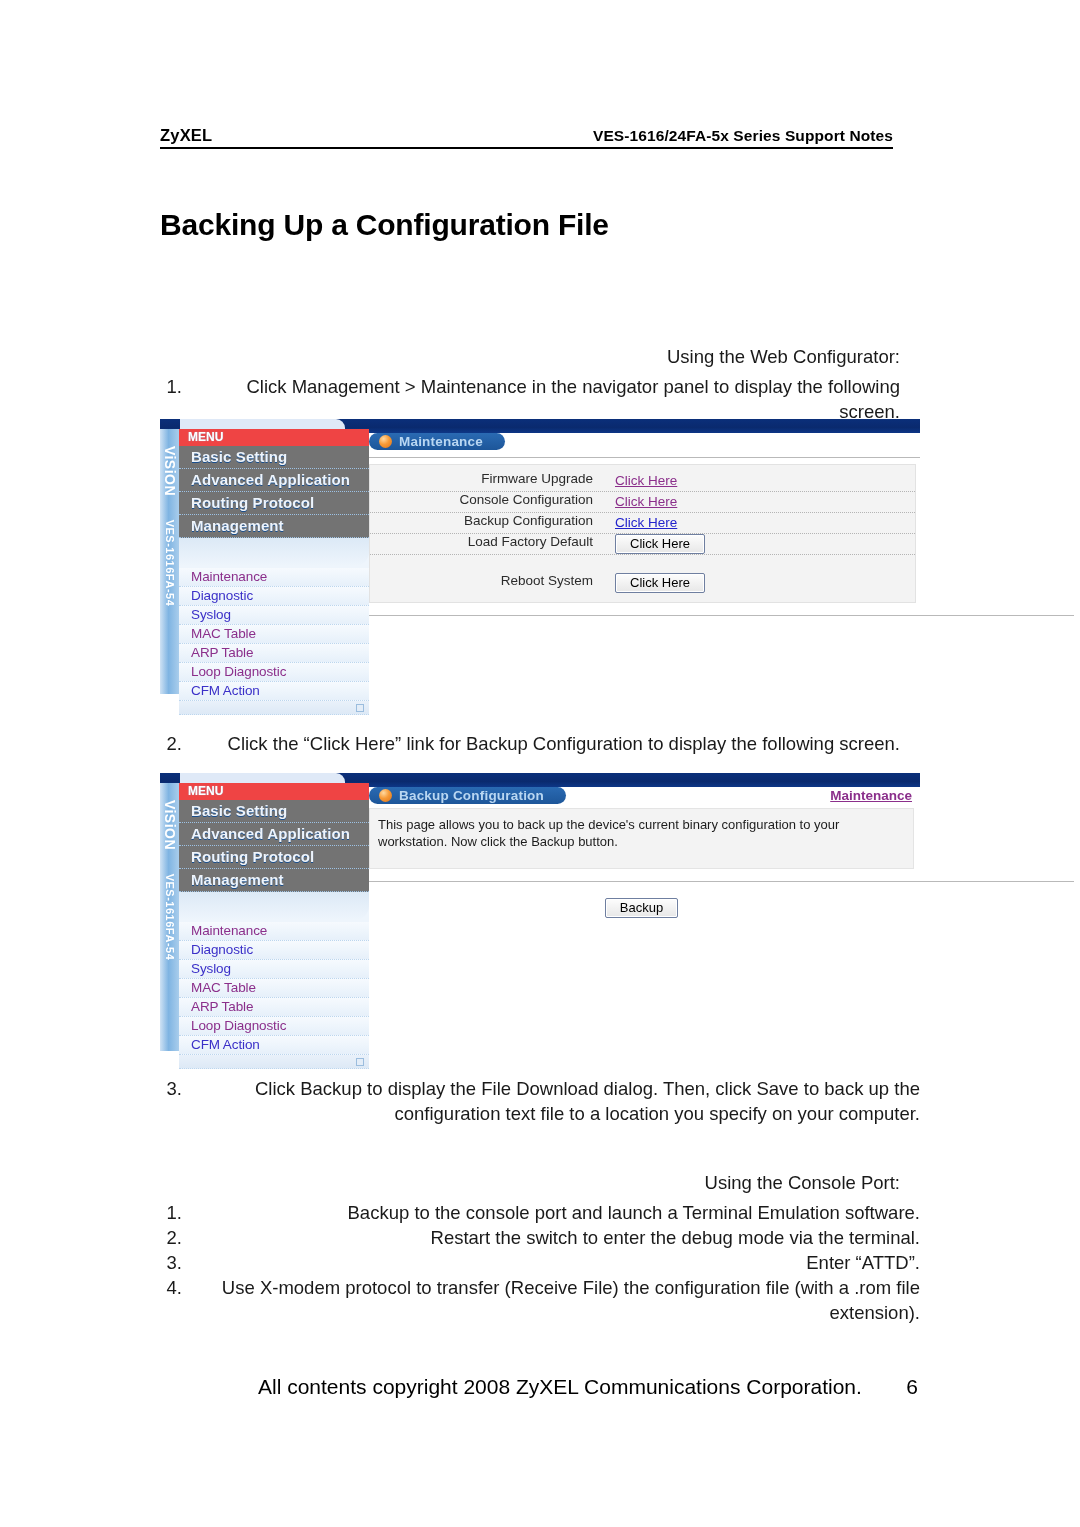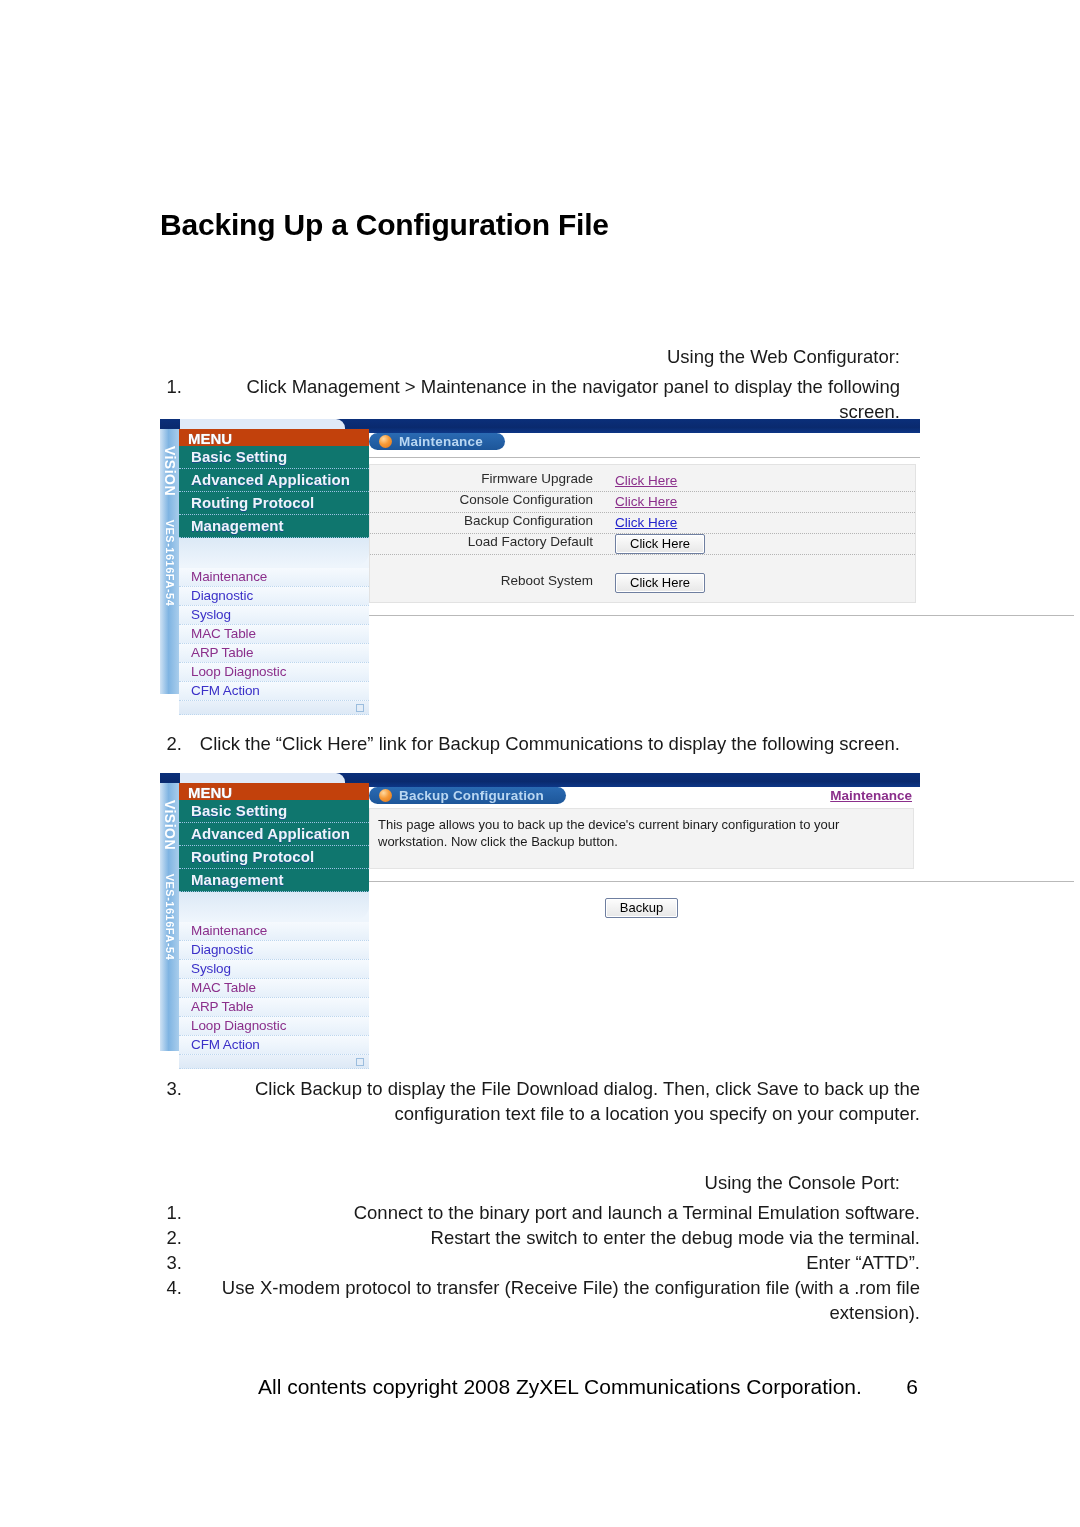--- a/index.html
+++ b/index.html
@@ -152,30 +152,30 @@
     position: absolute;
     left: 19px;
     top: 10px;
     width: 190px;
     bottom: 0;
     background: #eef5fc;
   }
   .nav-menu-head {
     position: relative;
     height: 17px;
-    background: #c2410c;
+    background: #ef4444;
     color: #ffffff;
-    font-size: 15px;
+    font-size: 12px;
     font-weight: bold;
     padding: 1px 0 0 9px;
     box-sizing: border-box;
   }
   .nav-menu-head .mtxt { color: #ffffff; text-shadow: 0 0 1px #8fb4d8; }
   .nav-top {
-    background: #0f766e;
+    background: #737373;
   }
   .nav-top .nav-top-item {
     color: #eef4fb;
     font-size: 15px;
     font-weight: bold;
     padding: 2px 0 3px 12px;
     border-bottom: 1px dotted #9dc2e4;
     letter-spacing: .1px;
     text-shadow: 0 1px 0 #1b4f8c;
   }
@@ -324,20 +324,24 @@
     margin-top: 16px;
   }
 
   .shot-2 .dev-main { right: 0; }
 </style>
 </head>
 <body>
 
 <div class="page">
 
+  <div class="doc-header">
+    <span class="brand">ZyXEL</span>
+    <span class="series">VES-1616/24FA-5x Series Support Notes</span>
+  </div>
 
   <h1 class="page-title">Backing Up a Configuration File</h1>
 
   <div class="body-text intro-web">Using the Web Configurator:</div>
 
   <div class="body-text step1">
     <div class="num-item">
       <span class="num">1.</span>
       <span class="txt">Click Management &gt; Maintenance in the navigator panel to display the following screen.</span>
     </div>
@@ -410,21 +414,21 @@
         </div>
       </div>
 
       <div class="panel-bottom-rule"></div>
     </div>
   </div>
 
   <div class="body-text step2">
     <div class="num-item">
       <span class="num">2.</span>
-      <span class="txt">Click the “Click Here” link for Backup Communications to display the following screen.</span>
+      <span class="txt">Click the “Click Here” link for Backup Configuration to display the following screen.</span>
     </div>
   </div>
 
   <div class="shot shot-2">
     <div class="topbar">
       <div class="topbar-light"></div>
     </div>
 
     <div class="vstrip">
       <span class="vtext v-vision">ViSiON</span>
@@ -480,21 +484,21 @@
       <span class="num">3.</span>
       <span class="txt">Click Backup to display the File Download dialog. Then, click Save to back up the configuration text file to a location you specify on your computer.</span>
     </div>
   </div>
 
   <div class="body-text intro-cons">Using the Console Port:</div>
 
   <div class="body-text cons-list">
     <div class="num-item">
       <span class="num">1.</span>
-      <span class="txt">Connect to the binary port and launch a Terminal Emulation software.</span>
+      <span class="txt">Backup to the console port and launch a Terminal Emulation software.</span>
     </div>
     <div class="num-item">
       <span class="num">2.</span>
       <span class="txt">Restart the switch to enter the debug mode via the terminal.</span>
     </div>
     <div class="num-item">
       <span class="num">3.</span>
       <span class="txt">Enter “ATTD”.</span>
     </div>
     <div class="num-item">

